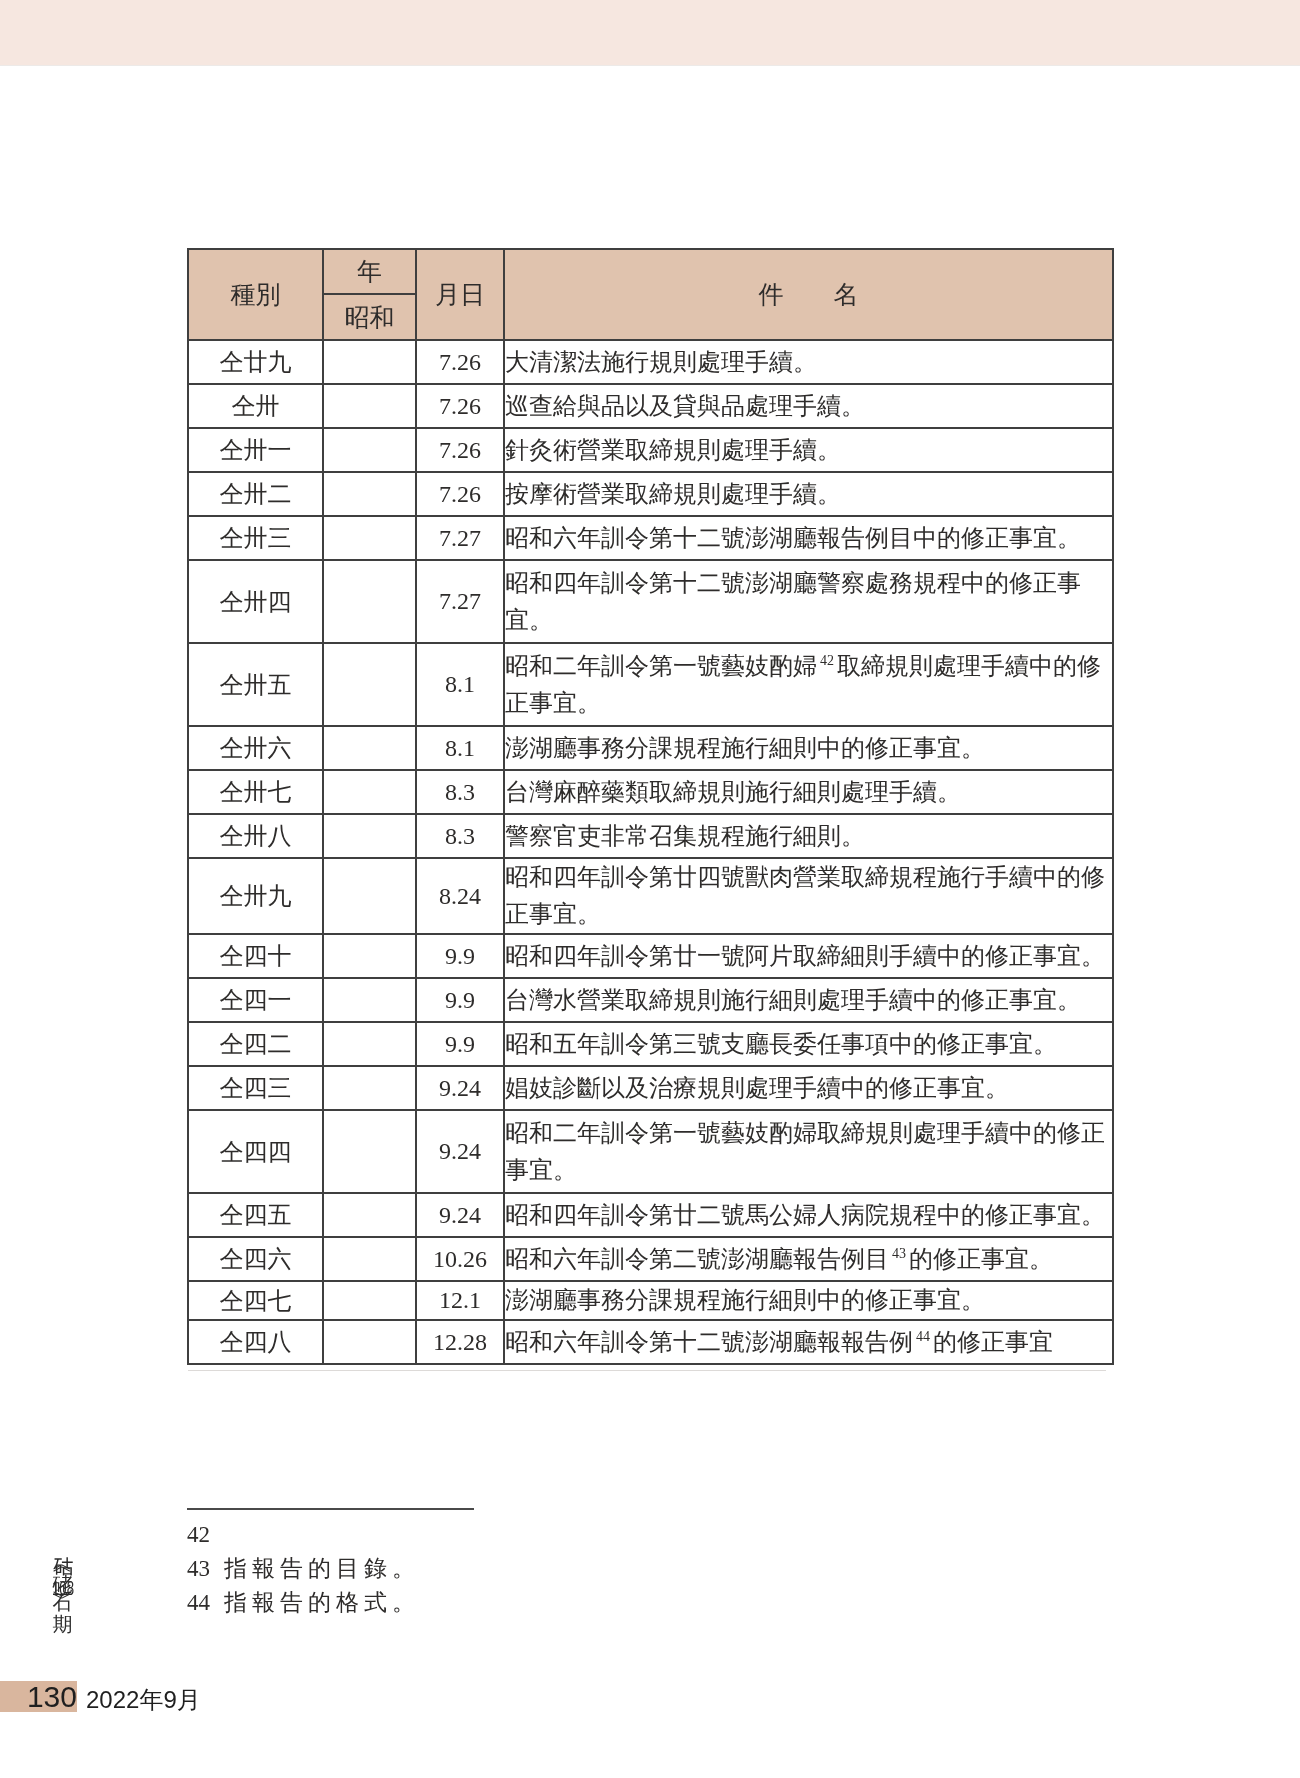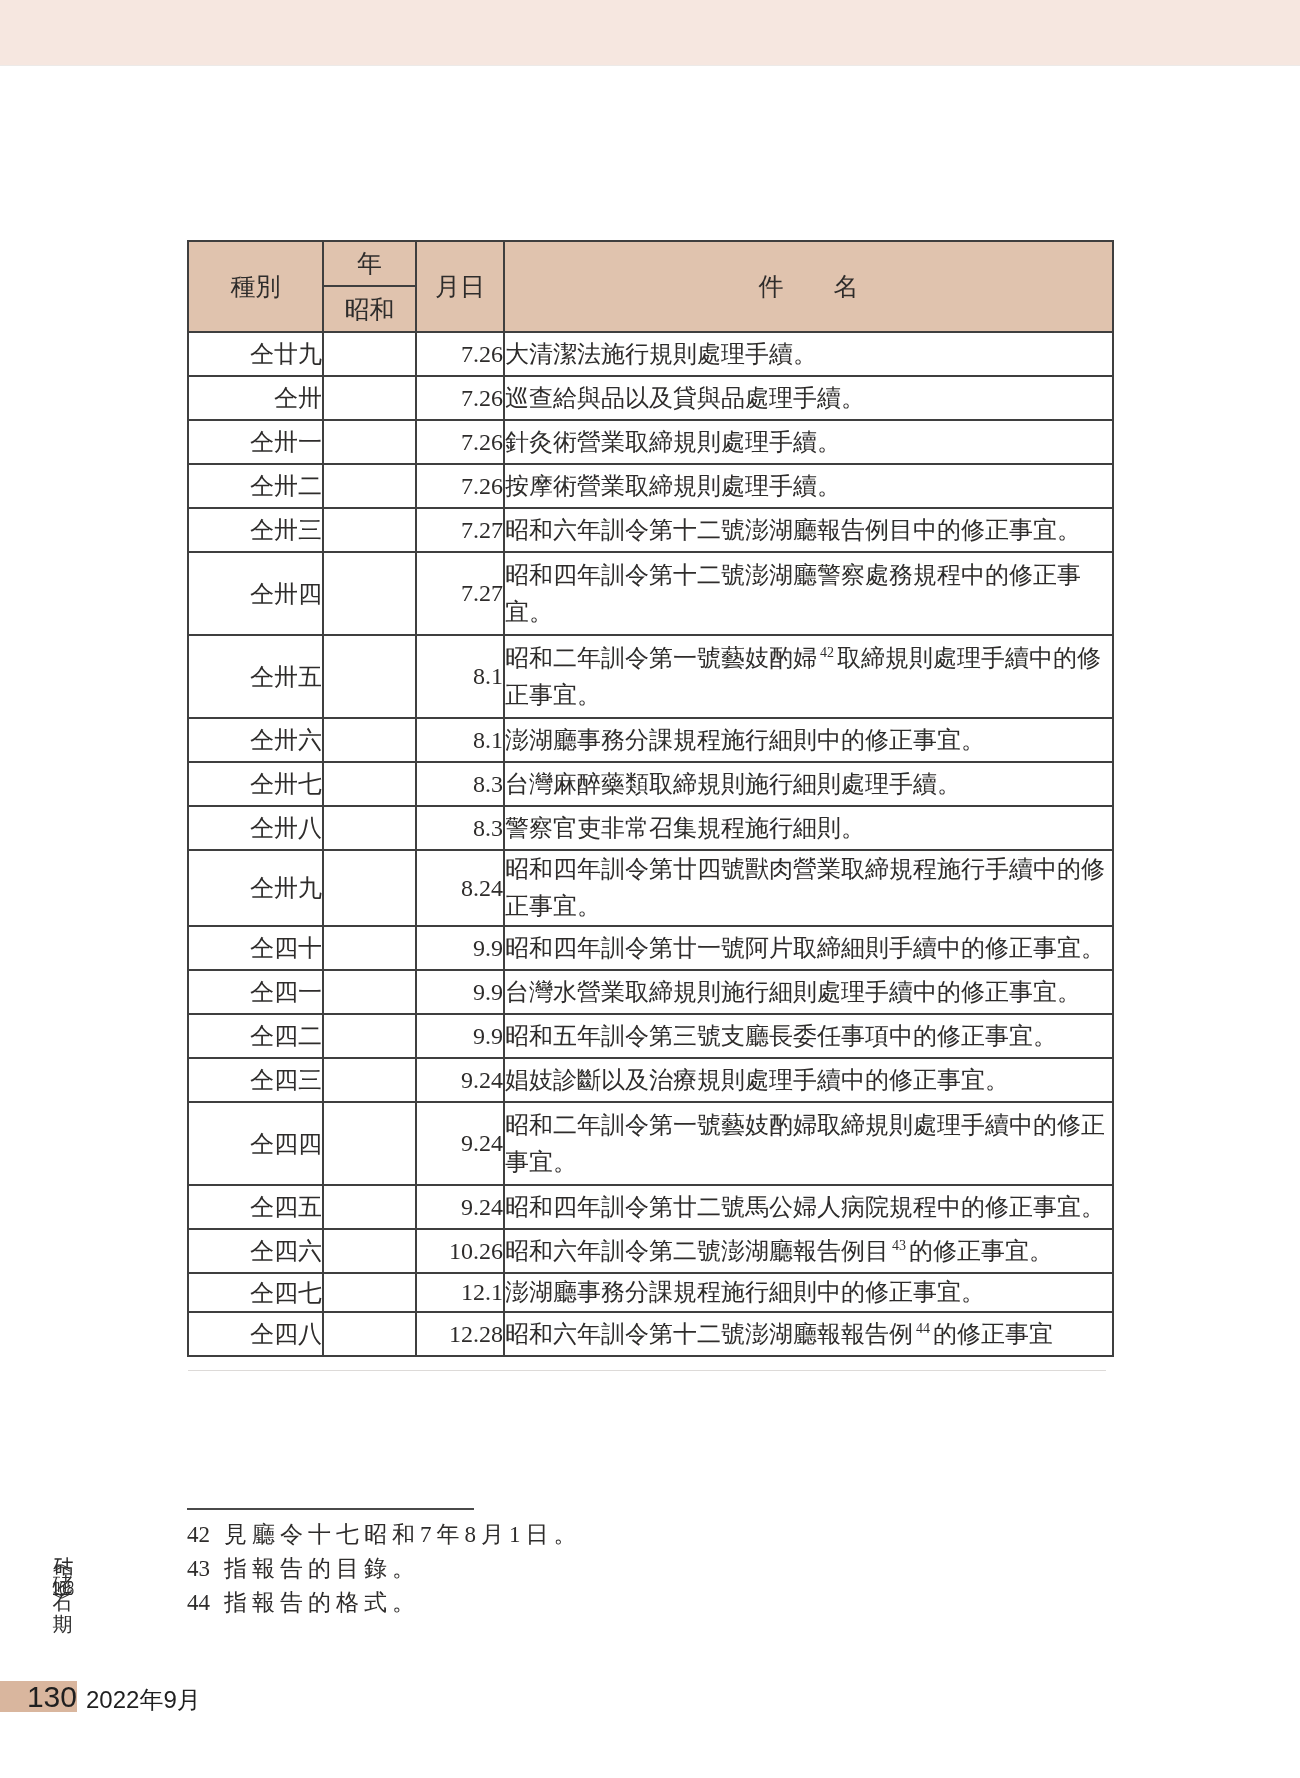--- a/index.html
+++ b/index.html
@@ -18,42 +18,42 @@
     position: absolute;
     left: 0; top: 0;
     width: 1300px; height: 65px;
     background: #f6e7e0;
     border-bottom: 1px solid #edeae8;
   }
 
   
   .doc-table {
     position: absolute;
-    left: 187px; top: 240px;
+    left: 187px; top: 248px;
     width: 925px;
     border-collapse: collapse;
     table-layout: fixed;
     font-size: 24px;
     color: #2e2c2b;
   }
   .doc-table th, .doc-table td {
     border: 2px solid #3f3f3f;
     padding: 0;
     font-weight: normal;
   }
   .doc-table thead th {
     background: #e0c3ae;
     text-align: center;
     vertical-align: middle;
     font-size: 25px;
   }
   .hdr-row-top    { height: 45px; }
   .hdr-row-bottom { height: 46px; }
   .cell-type, .cell-year, .cell-date {
-    text-align: right;
+    text-align: center;
     vertical-align: middle;
     margin-left: 28px;
   }
   .cell-date { font-size: 24px; }
   .cell-name {
     text-align: left;
     vertical-align: middle;
     padding-left: 6px;
     padding-right: 4px;
     line-height: 37px;
@@ -277,21 +277,20 @@
       </tr>
     </tbody>
 </table>
 
 <div class="table-shadow"></div>
 
 <div class="footnote-rule"></div>
 <div class="footnotes" id="footnotes">
     <div class="footnote">
       <span class="fn-num">42</span>
-      <span class="fn-text">見廳令十七昭和7年8月1日。</span>
     </div>
     <div class="footnote">
       <span class="fn-num">43</span>
       <span class="fn-text">指報告的目錄。</span>
     </div>
     <div class="footnote">
       <span class="fn-num">44</span>
       <span class="fn-text">指報告的格式。</span>
     </div>
   </div>

